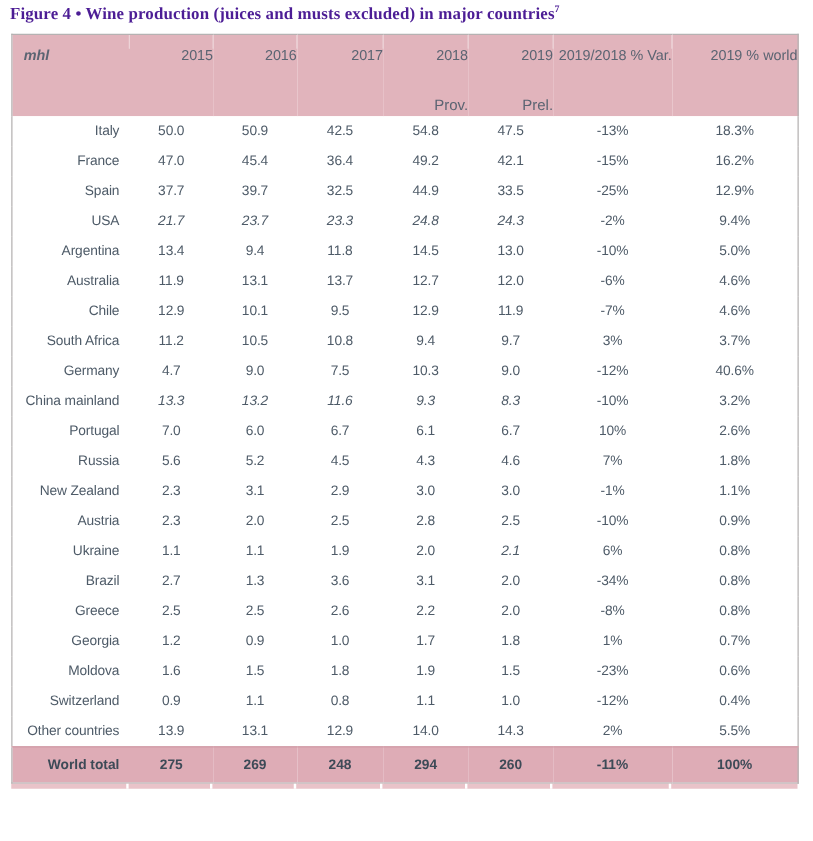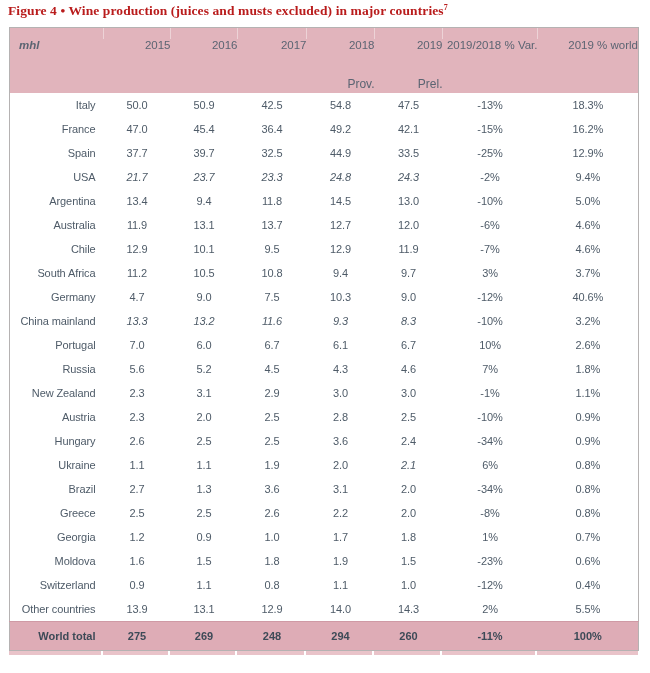--- a/index.html
+++ b/index.html
@@ -9,21 +9,21 @@
     -webkit-font-smoothing: antialiased;
   }
   .page { position: relative; width: 650px; height: 673px; }
 
   
   .fig-title {
     padding: 3px 0 0 8px;
     font-family: "Liberation Serif", serif;
     font-weight: bold;
     font-size: 13.5px;
-    color: #b91c1c;
+    color: #4c1d95;
     letter-spacing: 0.1px;
   }
   .fig-title sup { font-size: 8px; line-height: 0; }
 
   
   .table-wrap { position: relative; margin: 8px 0 0 9px; width: 629px; }
   table.wine {
     border-collapse: collapse; table-layout: fixed;
     width: 629px;
     border: 1px solid #b5b2b2;
@@ -266,30 +266,20 @@
     <td class="country">Austria</td>
     <td class="v0">2.3</td>
     <td class="v1">2.0</td>
     <td class="v2">2.5</td>
     <td class="v3">2.8</td>
     <td class="v4">2.5</td>
     <td class="var">-10%</td>
     <td class="world">0.9%</td>
   </tr>
           <tr>
-    <td class="country">Hungary</td>
-    <td class="v0">2.6</td>
-    <td class="v1">2.5</td>
-    <td class="v2">2.5</td>
-    <td class="v3">3.6</td>
-    <td class="v4">2.4</td>
-    <td class="var">-34%</td>
-    <td class="world">0.9%</td>
-  </tr>
-          <tr>
     <td class="country">Ukraine</td>
     <td class="v0">1.1</td>
     <td class="v1">1.1</td>
     <td class="v2">1.9</td>
     <td class="v3">2.0</td>
     <td class="v4 it">2.1</td>
     <td class="var">6%</td>
     <td class="world">0.8%</td>
   </tr>
           <tr>

